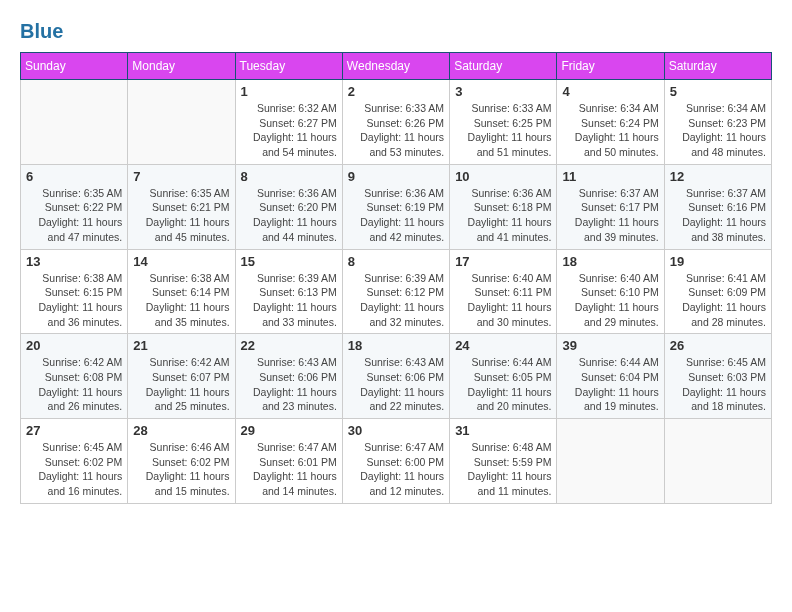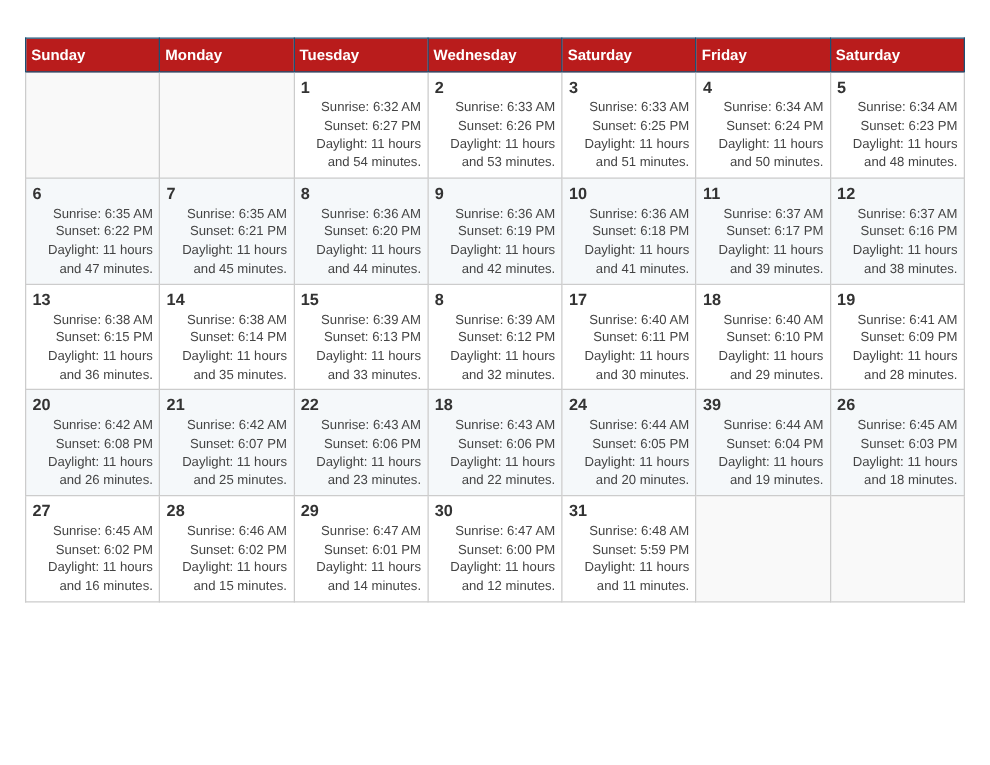--- a/index.html
+++ b/index.html
@@ -46,26 +46,26 @@
     .location {
       font-size: 16px;
       color: #555;
     }
     .calendar {
       width: 100%;
       border-collapse: collapse;
       font-size: 11px;
     }
     .calendar th {
-      background-color: #b91c1c;
+      background-color: #d946ef;
       color: #fff;
       padding: 6px 4px;
       text-align: left;
       font-size: 12px;
-      font-weight: bold;
+      font-weight: normal;
       border: 1px solid #1a5276;
     }
     .calendar td {
       border: 1px solid #ccc;
       padding: 4px 5px;
       vertical-align: top;
       width: 107px;
       height: 80px;
       background: #fff;
     }
@@ -88,20 +88,21 @@
     .empty-cell {
       background: #f9f9f9 !important;
     }
   </style>
 </head>
 <body>
 
 <div class="header">
   <div class="logo">
     <div>
+      <div class="logo-text" style="color:#2471a3;font-size:20px;font-weight:bold;">Blue</div>
     </div>
   </div>
   <div class="title-block">
     <div class="month-title"></div>
     <div class="location"></div>
   </div>
 </div>
 
 <table class="calendar">
   <thead>

